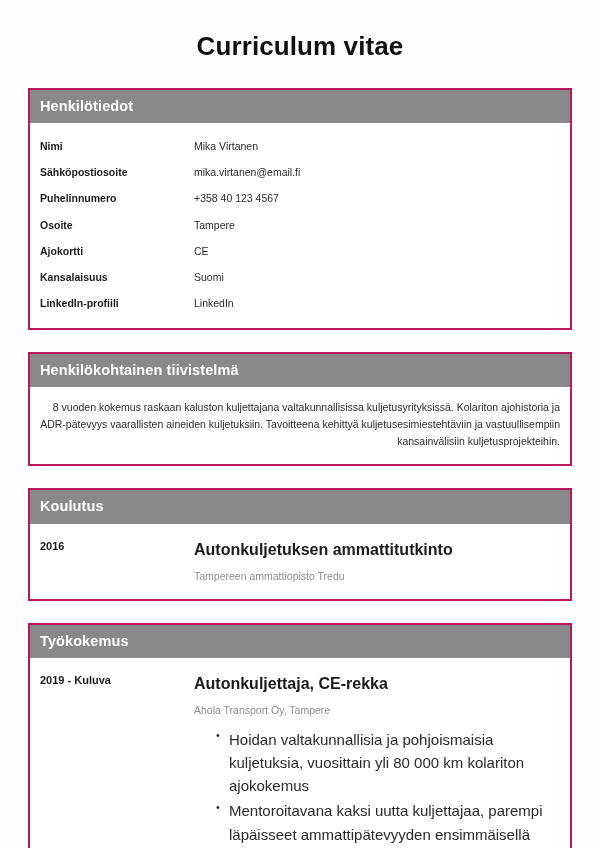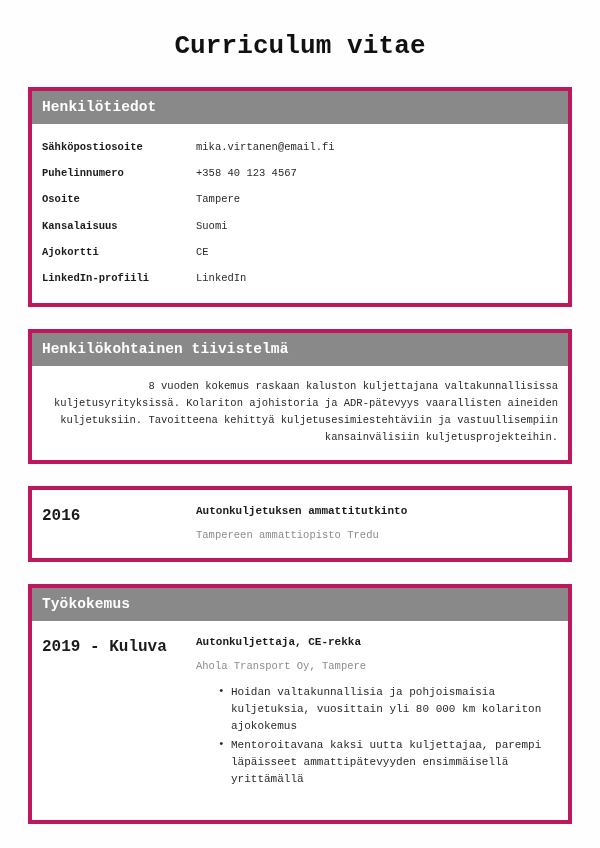--- a/index.html
+++ b/index.html
@@ -14,34 +14,33 @@
     color: #1f1f1f;
     -webkit-font-smoothing: antialiased;
   }
   .page {
     width: 600px;
     height: 848px;
     box-sizing: border-box;
     padding: 0 28px;
     background: #fefefe;
     position: relative;
-    font-family: Liberation Mono, monospace;
   }
   .doc-title {
     text-align: center;
     font-size: 26px;
     font-weight: bold;
     letter-spacing: 0.1px;
     color: #111111;
     margin: 0;
     padding: 31px 0 26px 0;
   }
   .card {
     background: #ffffff;
-    border: 4px solid #be185d;
+    border: 2px solid #be185d;
     margin-bottom: 22px;
     box-sizing: border-box;
   }
   .section-header {
     background: #898989;
     color: #ffffff;
     font-size: 14.5px;
     font-weight: bold;
     padding: 7px 10px 8px 10px;
     letter-spacing: 0.1px;
@@ -82,49 +81,49 @@
     display: flex;
     align-items: flex-start;
     padding: 4px 0 2px 0;
   }
   .entry + .entry {
     padding-top: 14px;
   }
   .entry-date {
     width: 154px;
     flex: 0 0 154px;
-    font-size: 16px;
+    font-size: 11px;
     font-weight: bold;
     color: #1b1b1b;
     line-height: 1.4;
     padding-top: 1px;
   }
   .entry-main {
     flex: 1 1 auto;
     min-width: 0;
   }
   .entry-title {
-    font-size: 11px;
+    font-size: 16px;
     font-weight: bold;
     color: #1b1b1b;
     line-height: 1.45;
   }
   .entry-subtitle {
     font-size: 10.5px;
     color: #8c8c8c;
     line-height: 1.5;
     margin-top: 8px;
   }
   .entry-bullets {
     margin: 9px 0 0 0;
     padding: 0 0 0 22px;
     list-style: none;
   }
   .entry-bullets li {
-    font-size: 11px;
+    font-size: 15px;
     line-height: 1.55;
     color: #2a2a2a;
     position: relative;
     padding-left: 13px;
     margin-bottom: 2px;
   }
   .entry-bullets li:before {
     content: "\2022";
     position: absolute;
     left: 0;
@@ -139,56 +138,61 @@
 <div class="page">
 
   <h1 class="doc-title">Curriculum vitae</h1>
 
   <div class="card">
     <div class="section-header">Henkilötiedot</div>
     <div class="card-body">
       <table class="info-table">
         <tbody>
           <tr>
+            <td class="info-label">Nimi</td>
+            <td class="info-value">Mika Virtanen</td>
+          </tr>
+          <tr>
             <td class="info-label">Sähköpostiosoite</td>
             <td class="info-value">mika.virtanen@email.fi</td>
           </tr>
           <tr>
             <td class="info-label">Puhelinnumero</td>
             <td class="info-value">+358 40 123 4567</td>
           </tr>
           <tr>
             <td class="info-label">Osoite</td>
             <td class="info-value">Tampere</td>
           </tr>
           <tr>
+            <td class="info-label">Ajokortti</td>
+            <td class="info-value">CE</td>
+          </tr>
+          <tr>
             <td class="info-label">Kansalaisuus</td>
             <td class="info-value">Suomi</td>
           </tr>
           <tr>
-            <td class="info-label">Ajokortti</td>
-            <td class="info-value">CE</td>
-          </tr>
-          <tr>
             <td class="info-label">LinkedIn-profiili</td>
             <td class="info-value">LinkedIn</td>
           </tr>
         </tbody>
       </table>
     </div>
   </div>
 
   <div class="card">
     <div class="section-header">Henkilökohtainen tiivistelmä</div>
     <div class="card-body">
       <p class="summary-text">8 vuoden kokemus raskaan kaluston kuljettajana valtakunnallisissa kuljetusyrityksissä. Kolariton ajohistoria ja ADR-pätevyys vaarallisten aineiden kuljetuksiin. Tavoitteena kehittyä kuljetusesimiestehtäviin ja vastuullisempiin kansainvälisiin kuljetusprojekteihin.</p>
     </div>
   </div>
 
   <div class="card">
+    <div class="section-header">Koulutus</div>
     <div class="card-body">
       <div class="entry">
         <div class="entry-date">2016</div>
         <div class="entry-main">
           <div class="entry-title">Autonkuljetuksen ammattitutkinto</div>
           <div class="entry-subtitle">Tampereen ammattiopisto Tredu</div>
         </div>
       </div>
     </div>
   </div>

